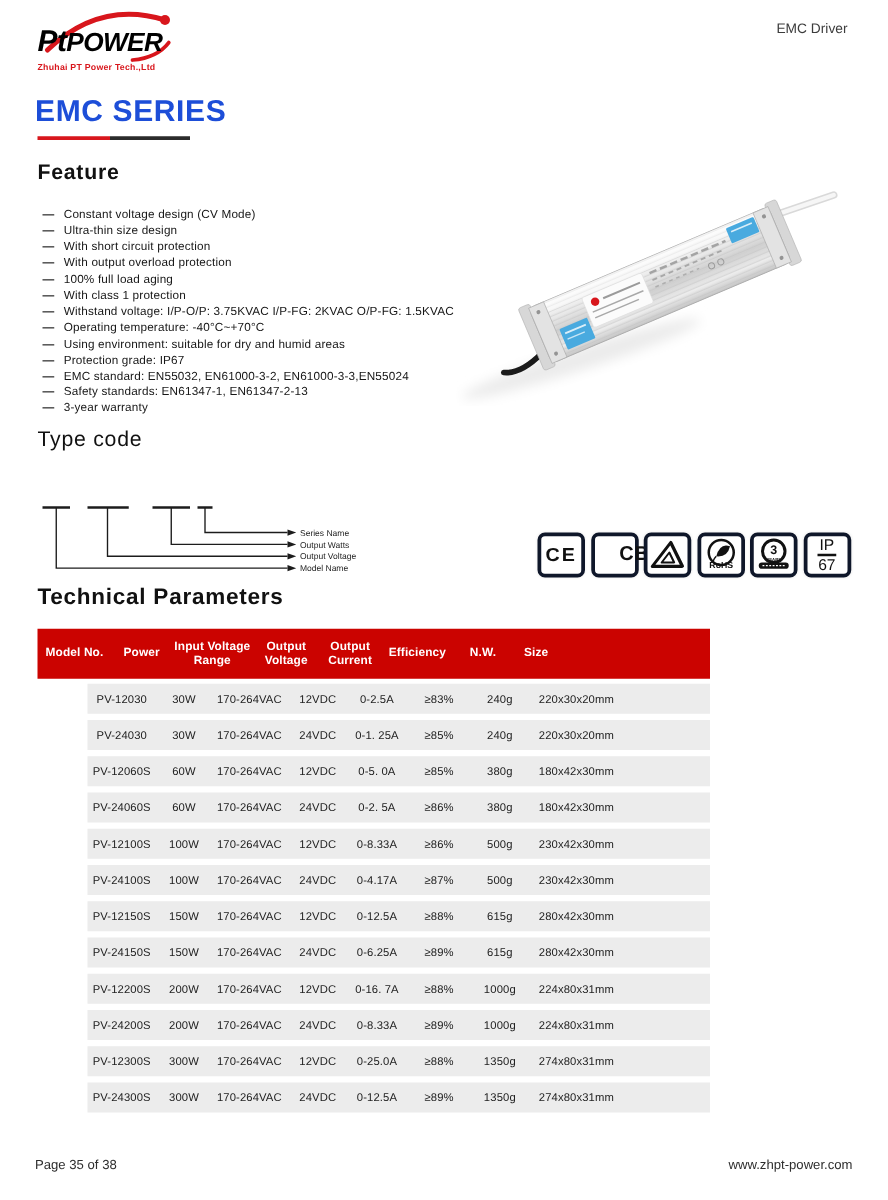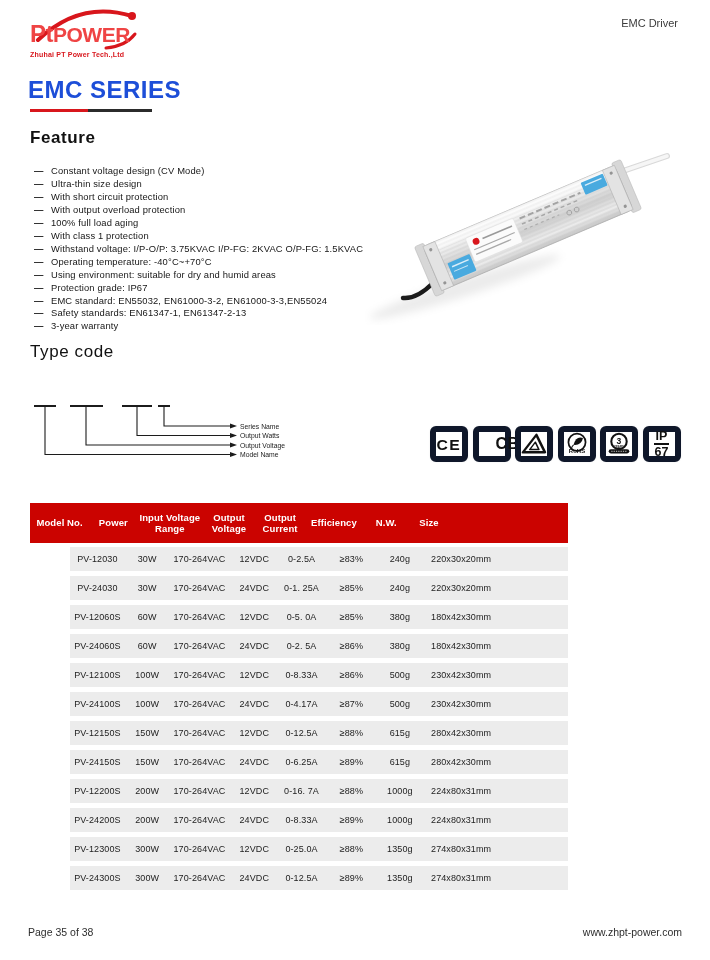--- a/index.html
+++ b/index.html
@@ -4,21 +4,21 @@
 <style>
   * { margin:0; padding:0; box-sizing:border-box; }
   html,body { background:#fff; }
   .page {
     position:relative; width:710px; height:960px; margin:0 auto;
     background:#ffffff; overflow:hidden;
     font-family:"Liberation Sans", sans-serif; color:#1a1a1a;
   }
   
   .logo { position:absolute; left:28px; top:10px; width:130px; height:52px; }
-  .logo-text { position:absolute; left:2px; top:10px; color:#ef4444; font-weight:bold; letter-spacing:-0.5px; white-space:nowrap; }
+  .logo-text { position:absolute; left:2px; top:10px; color:#000000; font-style:italic; font-weight:bold; letter-spacing:-0.5px; white-space:nowrap; }
   .logo-text .big { font-size:24px; }
   .logo-text .rest { font-size:21px; }
   .logo-swoosh { position:absolute; left:0; top:-6px; }
   .logo-tagline { position:absolute; left:2px; top:41px; font-size:7px; font-weight:bold; color:#d8161c; letter-spacing:0.2px; white-space:nowrap; }
   .doc-label { position:absolute; top:17px; right:32px; font-size:11px; color:#3c3c3c;margin-left:12px; }
   .series-title { position:absolute; left:28px; top:76px; font-size:24px; font-weight:bold; letter-spacing:0.5px; color:#1d4ed8; }
   .series-underline { position:absolute; left:30px; top:109px; width:122px; height:2.6px; display:flex; }
   .series-underline .red { width:58px; background:#d8161c; }
   .series-underline .dark { flex:1; background:#2b2b2b; }
   
@@ -28,25 +28,25 @@
   .feature-list .dash { width:17px; font-weight:bold; color:#222; }
   
   .product-svg { position:absolute; left:365px; top:135px; }
   
   .typecode-title { position:absolute; left:30px; top:342px; font-size:17px; font-weight:normal; letter-spacing:0.6px; color:#111; }
   .code-text { position:absolute; left:30px; top:368px; font-size:28px; font-weight:bold; color:#101010; letter-spacing:0.2px; }
   .typecode-svg { position:absolute; left:30px; top:403px; }
   .typecode-svg text { font-family:"Liberation Sans",sans-serif; font-size:6.8px; fill:#1c1c1c; }
   
   .certs { position:absolute; left:430px; top:426px; display:flex; gap:4.5px; }
-  .cert-box { width:38px; height:36px; border:6px solid #0f172a; border-radius:6px; background:#fff;
+  .cert-box { width:38px; height:36px; border:3px solid #0f172a; border-radius:6px; background:#fff;
     box-shadow:0 0 2px rgba(0,0,0,0.08); display:flex; flex-direction:column; align-items:center; justify-content:center; color:#111; }
   .cert-ce { font-size:15px; font-weight:bold; letter-spacing:1.5px; transform:scaleX(1.05); }
   .cert-cb { font-size:16px; font-weight:bold; letter-spacing:0.5px;margin-left:32px; }
-  .ip-wrap { line-height:1; text-align:center; font-weight:bold; font-size:12.5px; }
+  .ip-wrap { line-height:1; text-align:center; font-weight:normal; font-size:12.5px; }
   .ip-wrap .ip-top { border-bottom:2px solid #111; padding:0 2px 1px 2px; display:inline-block; }
   .ip-wrap .ip-bot { display:block; margin-top:1px; }
   
   .tech-title { position:absolute; left:30px; top:467px; font-size:18px; font-weight:bold; letter-spacing:0.6px; color:#111; }
   .table { position:absolute; left:30px; top:503px; width:538px; }
   .thead { display:flex; align-items:center; height:40px; background:#cb0300; }
   .th { color:#fff; font-size:9.5px; font-weight:bold; text-align:center; line-height:1.2; letter-spacing:0.1px; }
   .tbody { margin-top:4px;padding-left:40px; }
   .tr { display:flex; align-items:center; height:24px; margin-bottom:5px; background:#ececec; }
   .td { font-size:9px; color:#222; text-align:center; letter-spacing:0.1px; }
@@ -247,20 +247,21 @@
       </svg>
     </div>
     <div class="cert-box">
       <div class="ip-wrap">
         <span class="ip-top">IP</span>
         <span class="ip-bot">67</span>
       </div>
     </div>
   </div>
 
+  <div class="tech-title">Technical Parameters</div>
   <div class="table">
     <div class="thead">
         <div class="th c0">Model No.</div>
         <div class="th c1">Power</div>
         <div class="th c2">Input Voltage Range</div>
         <div class="th c3">Output Voltage</div>
         <div class="th c4">Output Current</div>
         <div class="th c5">Efficiency</div>
         <div class="th c6">N.W.</div>
         <div class="th c7">Size</div>

